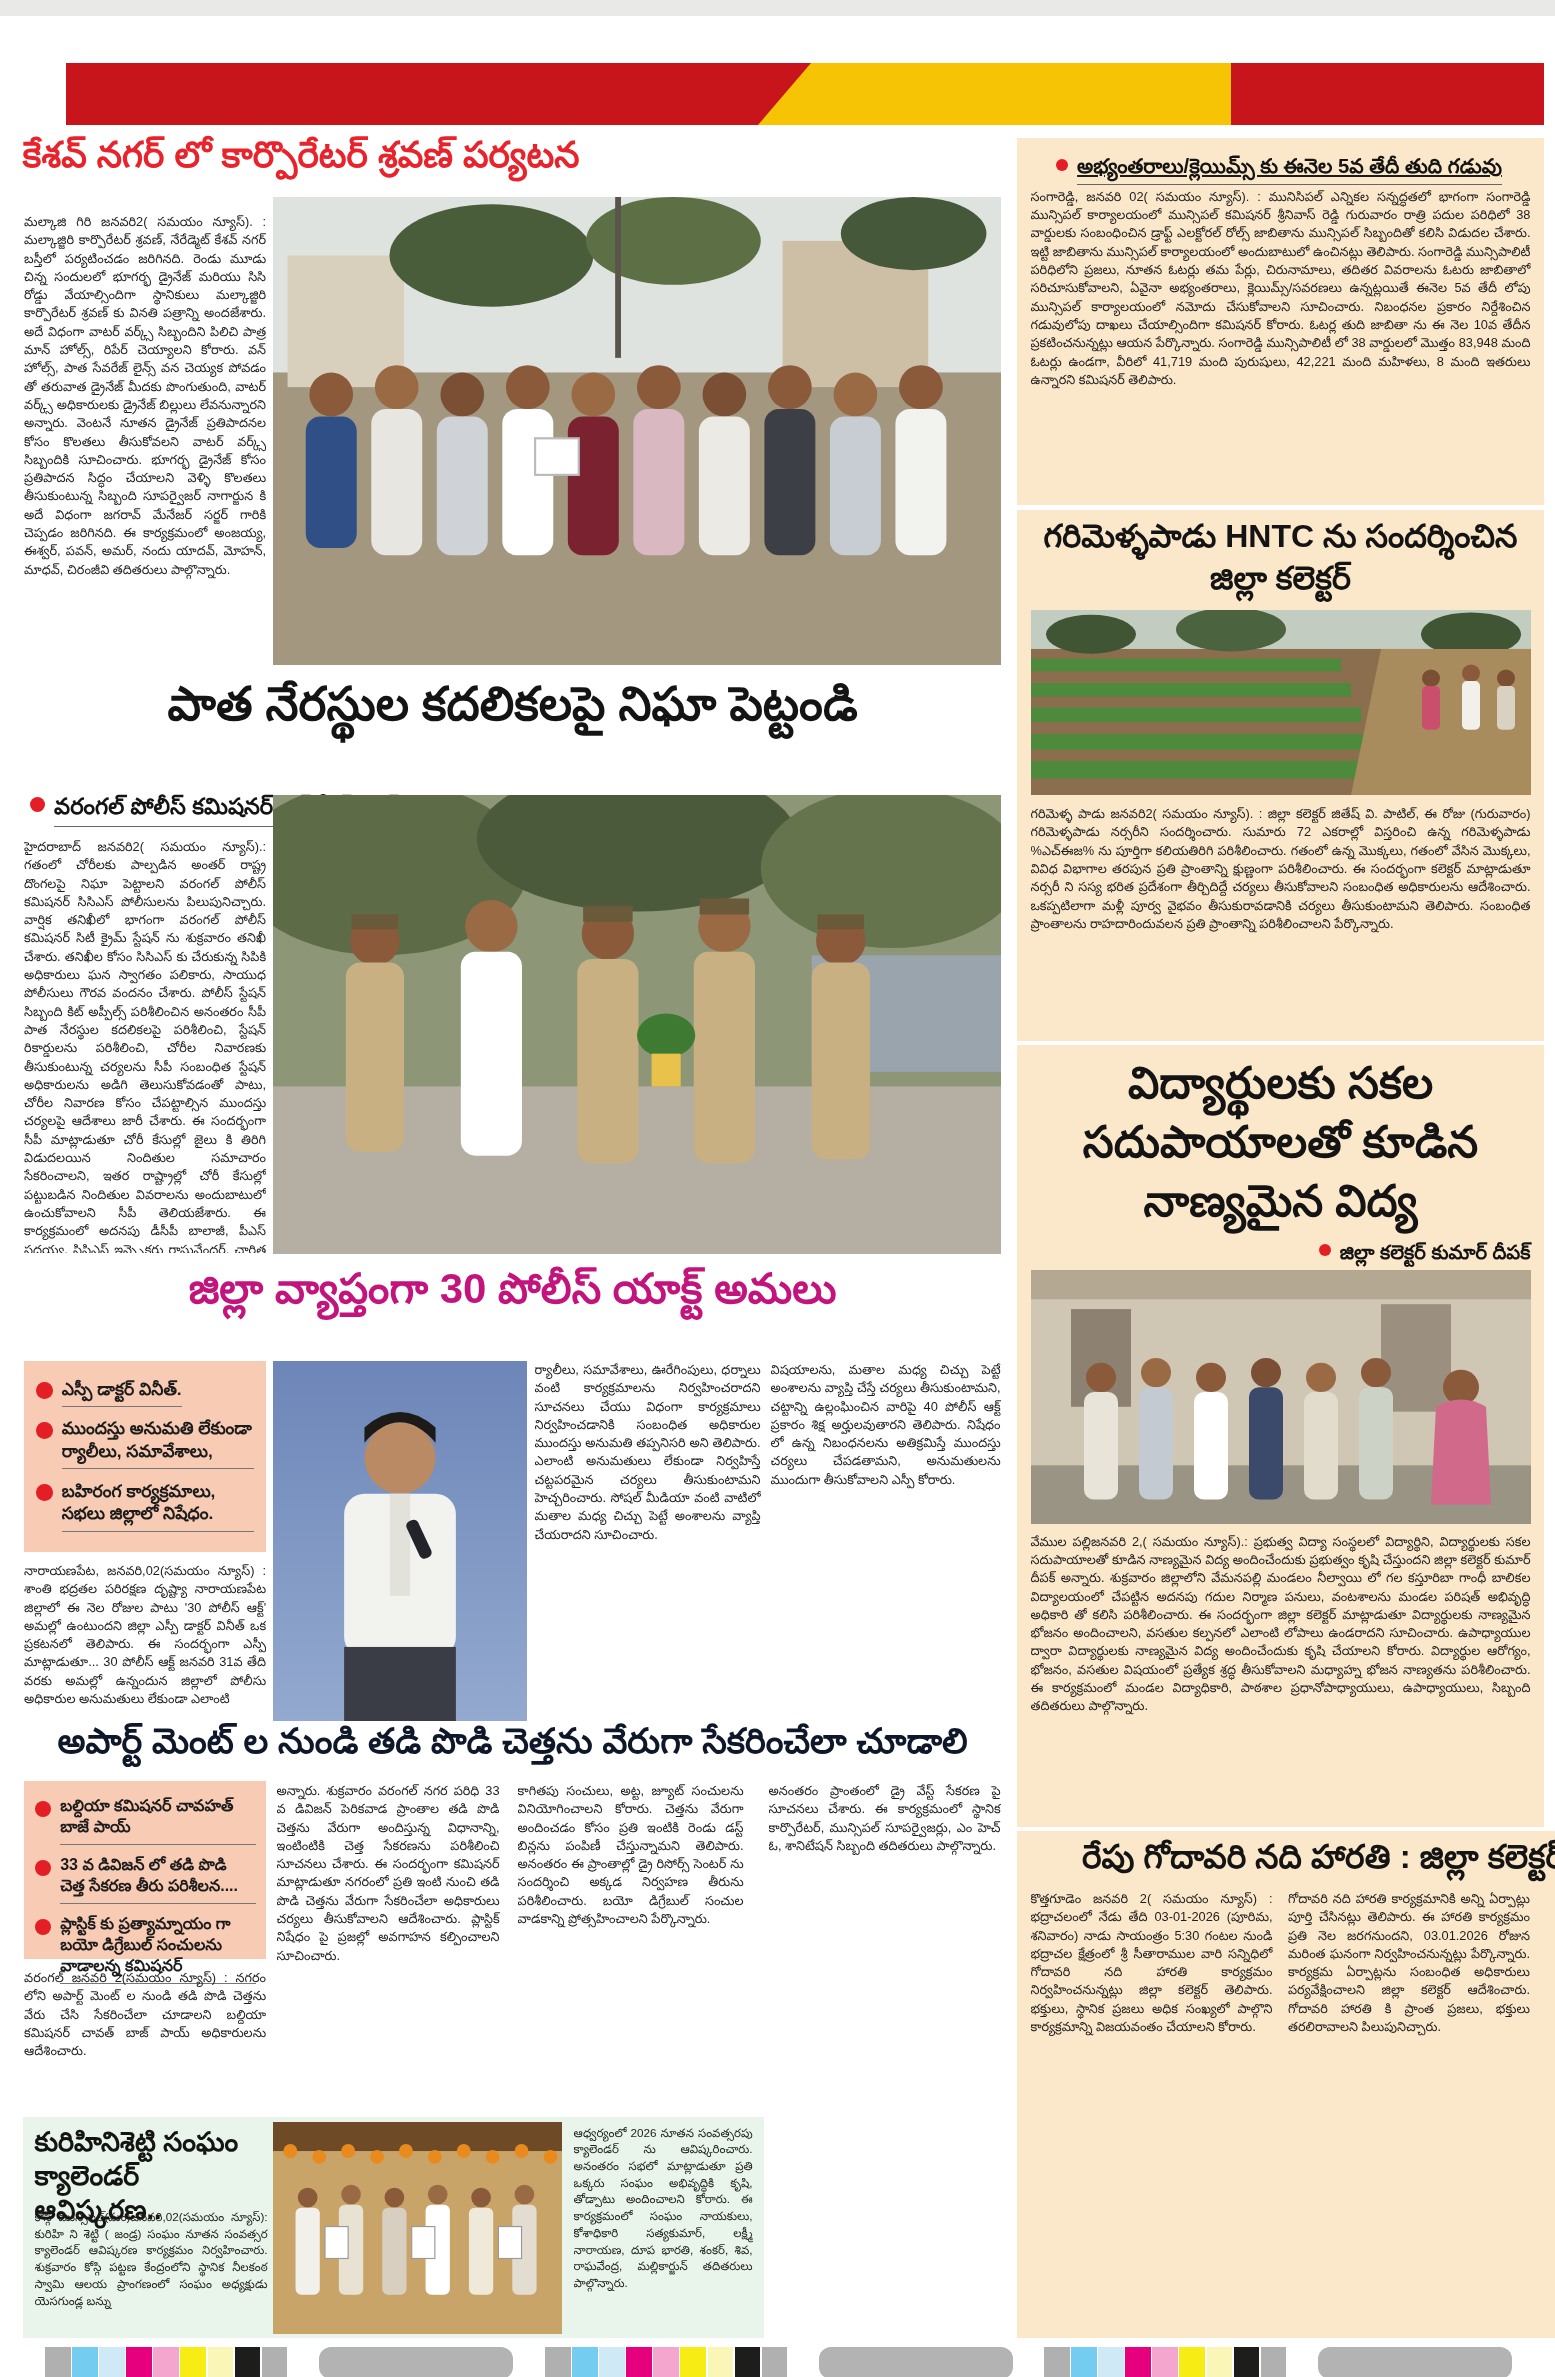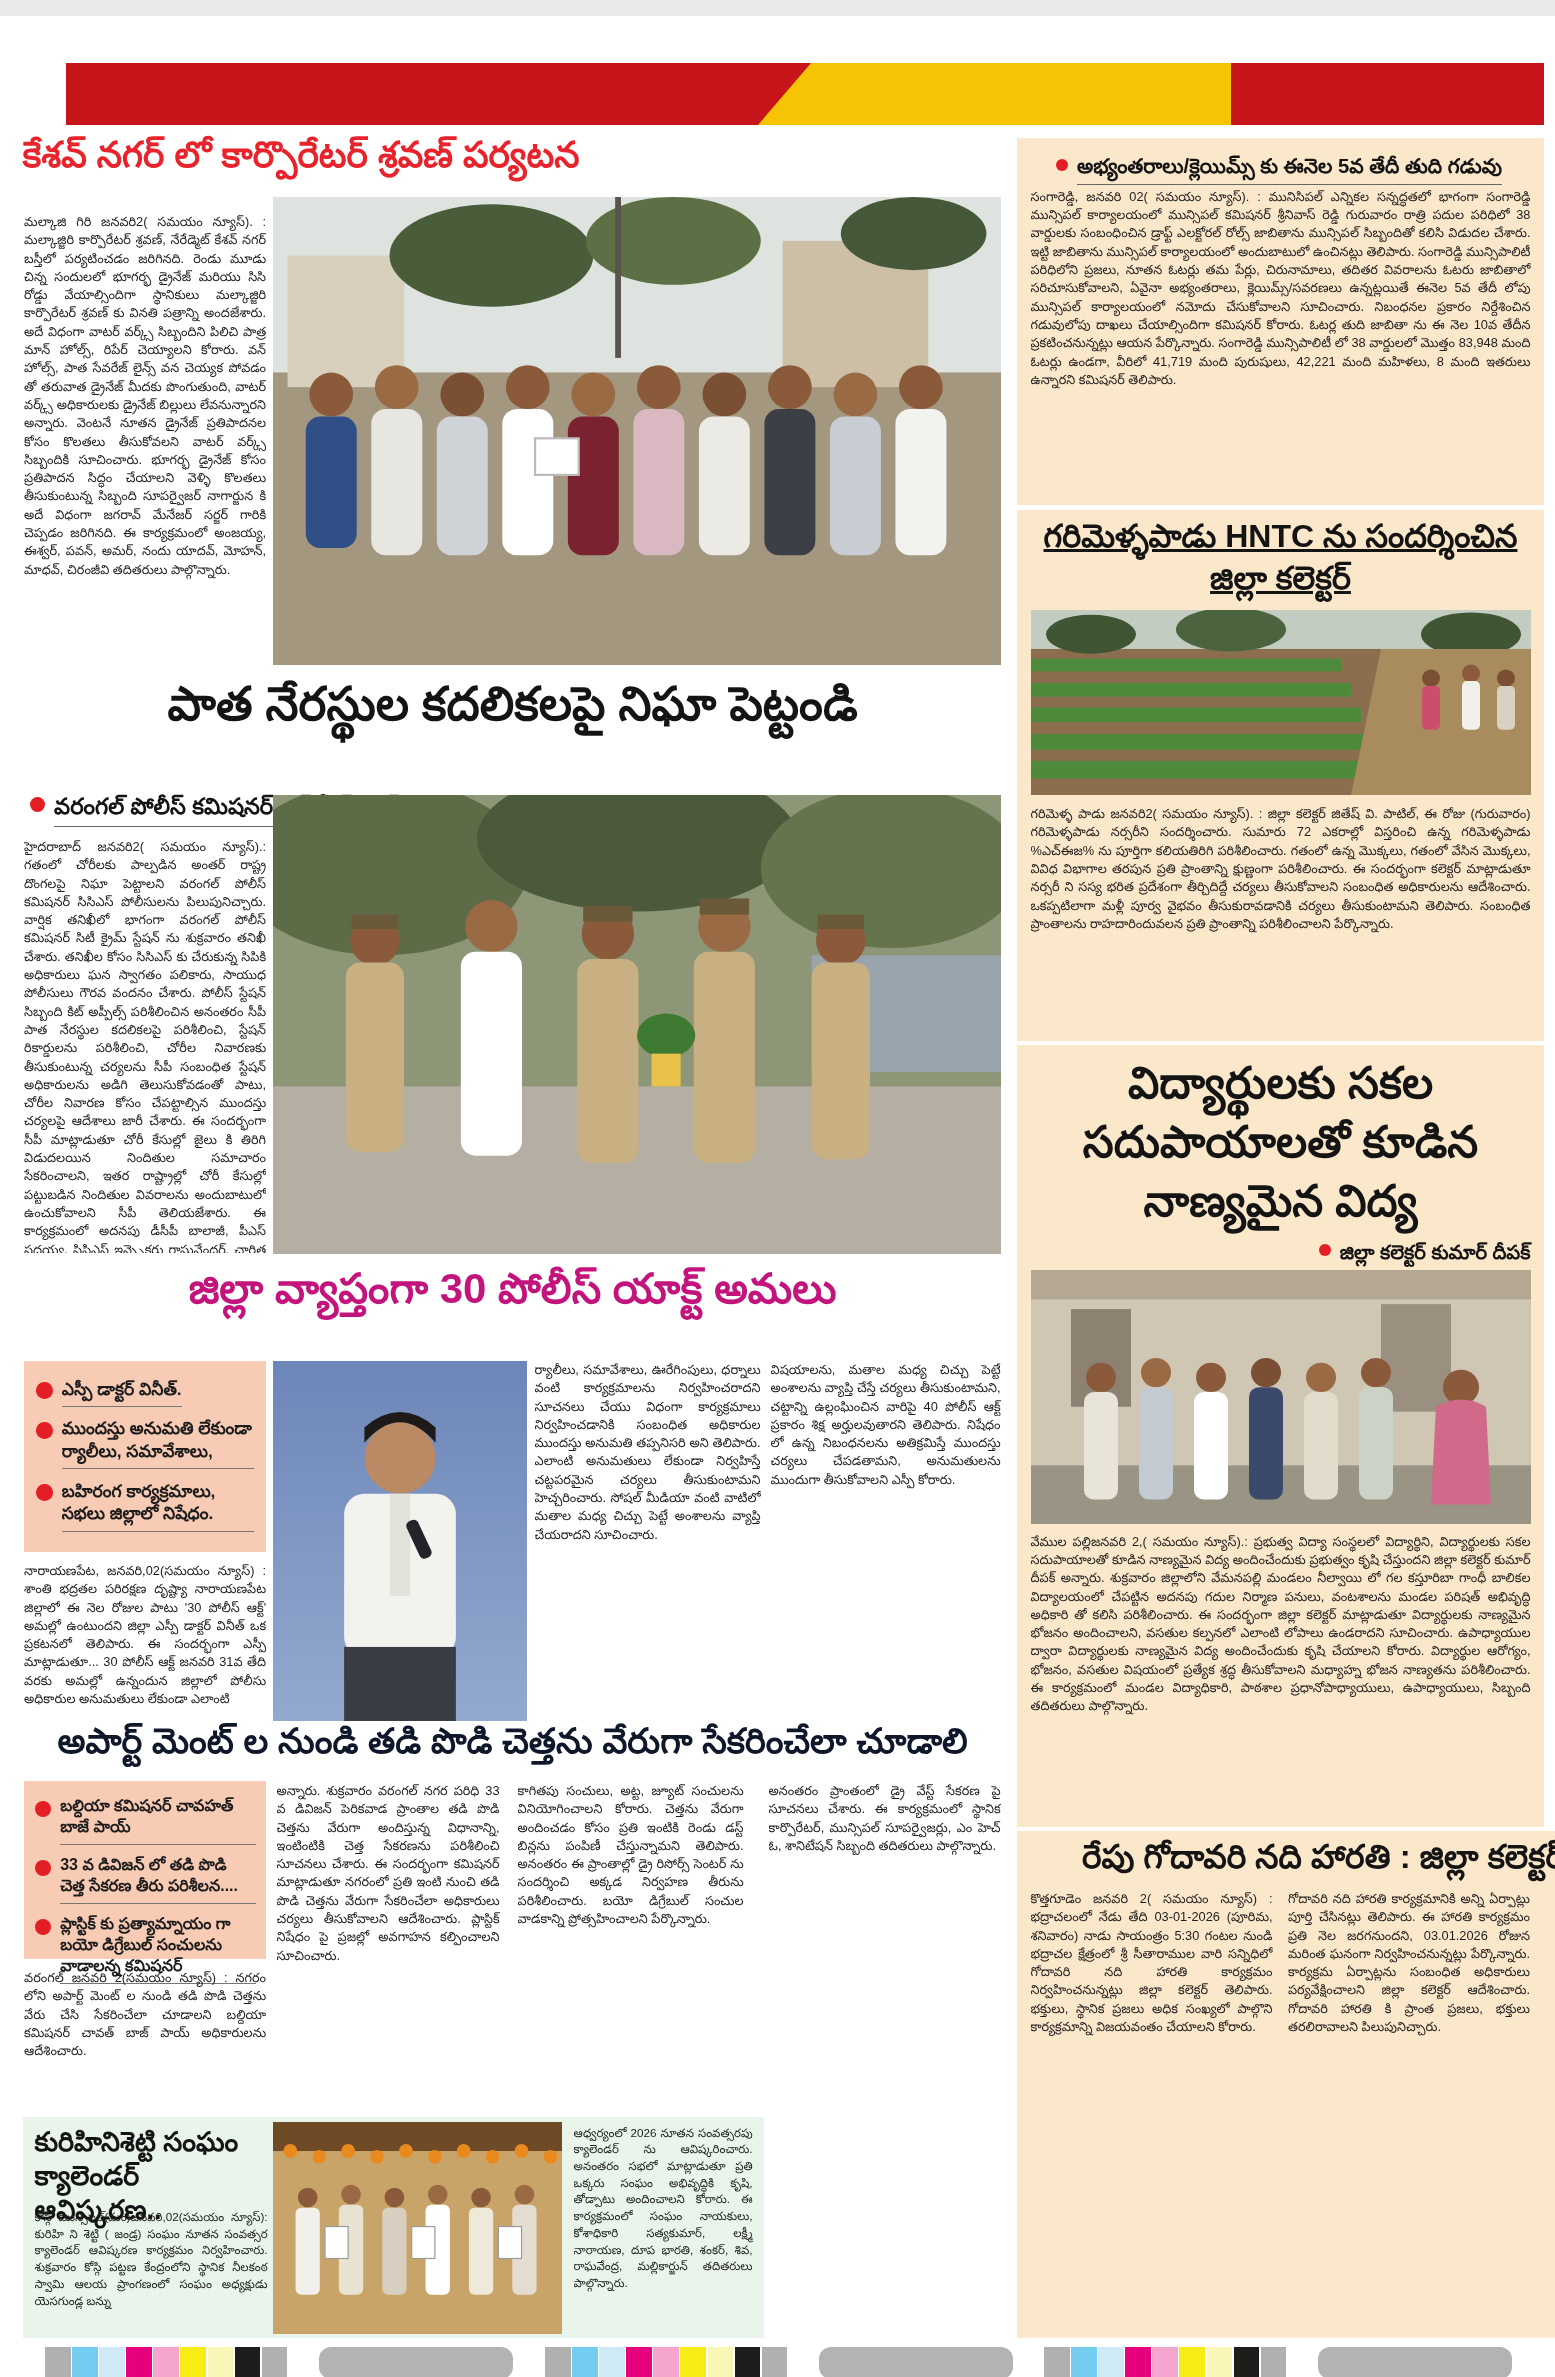--- a/index.html
+++ b/index.html
@@ -232,29 +232,29 @@
           <rect x="18" y="36" width="8" height="11" fill="#ffffff" stroke="#999" stroke-width="0.4"></rect>
           <rect x="48" y="36" width="8" height="11" fill="#ffffff" stroke="#999" stroke-width="0.4"></rect>
           <rect x="78" y="36" width="8" height="11" fill="#ffffff" stroke="#999" stroke-width="0.4"></rect>
         </g>
       </svg>
     </div>
     <div class="abs copy" style="left:551px;top:7.5px;width:179px;height:205px;font-size:11.7px;">ఆధ్వర్యంలో 2026 నూతన సంవత్సరపు క్యాలెండర్ ను ఆవిష్కరించారు. అనంతరం సభలో మాట్లాడుతూ ప్రతి ఒక్కరు సంఘం అభివృద్ధికి కృషి, తోడ్పాటు అందించాలని కోరారు. ఈ కార్యక్రమంలో సంఘం నాయకులు, కోశాధికారి సత్యకుమార్, లక్ష్మీ నారాయణ, దూప భారతి, శంకర్, శివ, రాఘవేంద్ర, మల్లికార్జున్ తదితరులు పాల్గొన్నారు.</div>
   </div>
 
   <div class="abs peach" style="left:1017px;top:122px;width:527px;height:367px;padding:7.5px 13.5px;box-sizing:border-box;">
-    <div class="brow" style="margin:7.5px 0 3px 25.6px;">
+    <div class="brow" style="margin:7.5px 0 3px 25.6px;text-decoration:underline;">
       <span class="bdot" style="width:12px;height:12px;margin-top:6px;"></span>
       <span class="btext" style="font-size:20.3px;border-bottom:1.1px solid #666;padding-bottom:4.5px;">అభ్యంతరాలు/క్లెయిమ్స్ కు ఈనెల 5వ తేదీ తుది గడువు</span>
     </div>
     <div class="copy" style="height:265px;font-size:12.8px;">సంగారెడ్డి, జనవరి 02( సమయం న్యూస్). : మునిసిపల్ ఎన్నికల సన్నద్ధతలో భాగంగా సంగారెడ్డి మున్సిపల్ కార్యాలయంలో మున్సిపల్ కమిషనర్ శ్రీనివాస్ రెడ్డి గురువారం రాత్రి పదుల పరిధిలో 38 వార్డులకు సంబంధించిన డ్రాఫ్ట్ ఎలక్టోరల్ రోల్స్ జాబితాను మున్సిపల్ సిబ్బందితో కలిసి విడుదల చేశారు. ఇట్టి జాబితాను మున్సిపల్ కార్యాలయంలో అందుబాటులో ఉంచినట్లు తెలిపారు. సంగారెడ్డి మున్సిపాలిటీ పరిధిలోని ప్రజలు, నూతన ఓటర్లు తమ పేర్లు, చిరునామాలు, తదితర వివరాలను ఓటరు జాబితాలో సరిచూసుకోవాలని, ఏవైనా అభ్యంతరాలు, క్లెయిమ్స్/సవరణలు ఉన్నట్లయితే ఈనెల 5వ తేదీ లోపు మున్సిపల్ కార్యాలయంలో నమోదు చేసుకోవాలని సూచించారు. నిబంధనల ప్రకారం నిర్దేశించిన గడువులోపు దాఖలు చేయాల్సిందిగా కమిషనర్ కోరారు. ఓటర్ల తుది జాబితా ను ఈ నెల 10వ తేదీన ప్రకటించనున్నట్లు ఆయన పేర్కొన్నారు. సంగారెడ్డి మున్సిపాలిటీ లో 38 వార్డులలో మొత్తం 83,948 మంది ఓటర్లు ఉండగా, వీరిలో 41,719 మంది పురుషులు, 42,221 మంది మహిళలు, 8 మంది ఇతరులు ఉన్నారని కమిషనర్ తెలిపారు.</div>
   </div>
 
   <div class="abs peach" style="left:1017px;top:494px;width:527px;height:531px;padding:6px 13.5px;box-sizing:border-box;">
-    <div class="hl hl-black center" style="font-size:32px;line-height:1.3;text-decoration:underline;">గరిమెళ్ళపాడు HNTC ను సందర్శించిన జిల్లా కలెక్టర్</div>
+    <div class="hl hl-black center" style="font-size:32px;line-height:1.3;">గరిమెళ్ళపాడు HNTC ను సందర్శించిన జిల్లా కలెక్టర్</div>
     <div class="photo" style="margin-top:10.5px;width:100%;height:185px;">
       <svg viewBox="0 0 100 38" preserveAspectRatio="none">
         <rect width="100" height="38" fill="#8a6e4e"></rect>
         <rect x="0" y="0" width="100" height="8" fill="#c3ccc0"></rect>
         <ellipse cx="12" cy="5" rx="9" ry="4" fill="#3f5534"></ellipse>
         <ellipse cx="40" cy="4" rx="11" ry="4.5" fill="#4c6340"></ellipse>
         <ellipse cx="88" cy="5" rx="10" ry="4.5" fill="#3f5534"></ellipse>
         <g fill="#4e8a3c">
           <rect x="0" y="10" width="62" height="2.6"></rect>
             <rect x="0" y="15" width="64" height="2.8"></rect>

